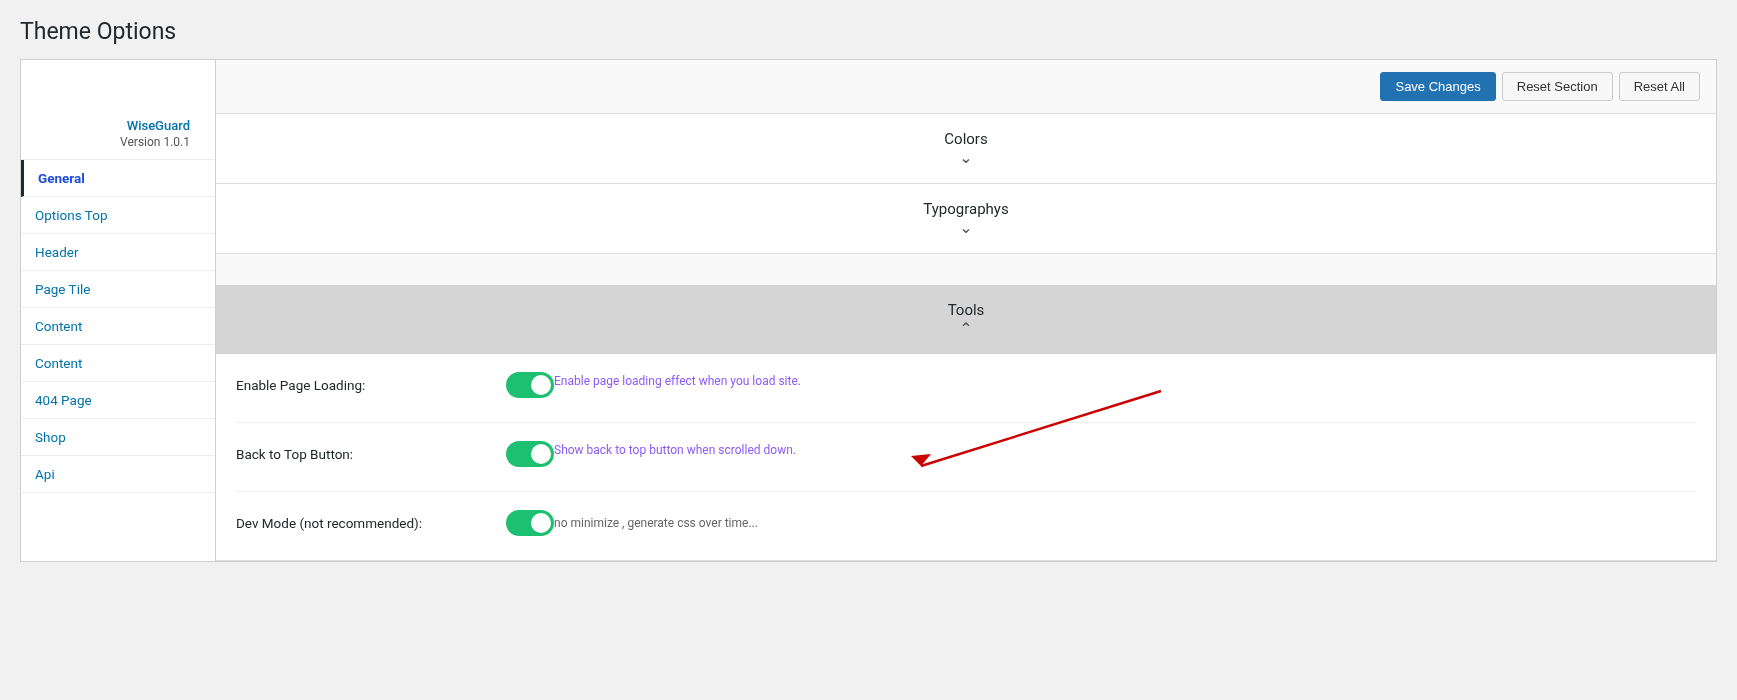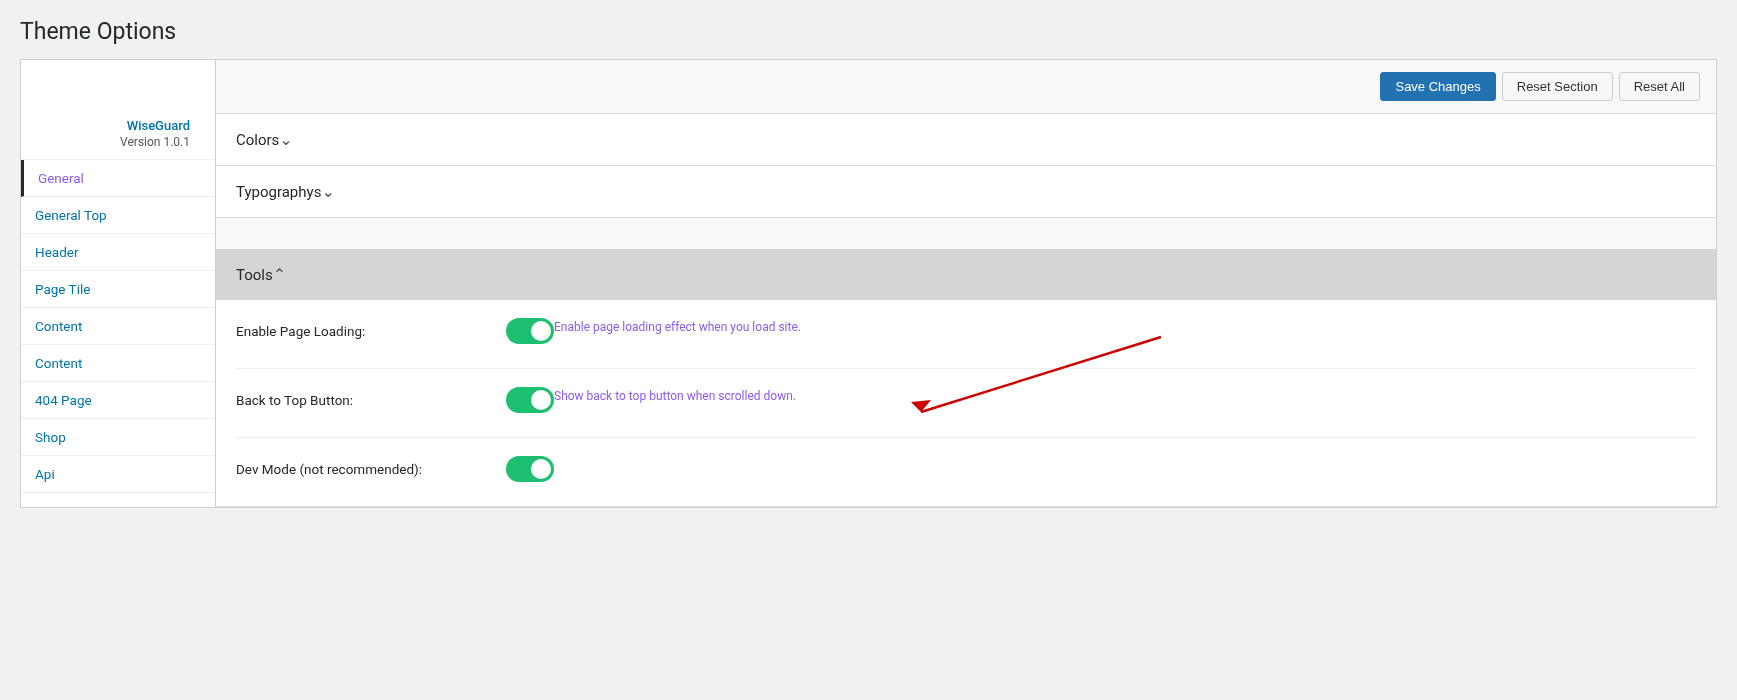--- a/index.html
+++ b/index.html
@@ -60,22 +60,22 @@
     .sidebar-nav li a {
       display: block;
       padding: 10px 14px;
       color: #0073aa;
       text-decoration: none;
       font-size: 13.5px;
       border-bottom: 1px solid #eee;
     }
 
     .sidebar-nav li.active a {
-      color: #8b5cf6;
-      font-weight: 400;
+      color: #1d4ed8;
+      font-weight: 700;
       border-left: 3px solid #23282d;
       background: #fff;
     }
 
     
     .content-area {
       flex: 1;
       border: 1px solid #ccd0d4;
       background: #f9f9f9;
     }
@@ -111,20 +111,21 @@
       background: #fff;
       border-bottom: 1px solid #ddd;
     }
 
     .section-header {
       display: flex;
       align-items: center;
       padding: 16px 20px;
       cursor: pointer;
       background: #fff;
+      flex-direction: column;
     }
 
     .section-header.tools-header {
       background: #d5d5d5;
       margin-top: 31px;
     }
 
     .section-title {
       font-size: 15px;
       font-weight: 400;
@@ -238,21 +239,21 @@
   <div class="sidebar">
     <div class="sidebar-brand">
       <a href="#">WiseGuard</a>
       <span class="version">Version 1.0.1</span>
     </div>
     <ul class="sidebar-nav">
       <li class="active">
         <a href="#">General</a>
       </li>
       <li>
-        <a href="#">General Top</a>
+        <a href="#">Options Top</a>
       </li>
       <li>
         <a href="#">Header</a>
       </li>
       <li>
         <a href="#">Page Tile</a>
       </li>
       <li>
         <a href="#">Content</a>
       </li>
@@ -331,19 +332,20 @@
         </div>
 
         <div class="tool-row">
           <div class="tool-label-row">
             <span class="tool-label">Dev Mode (not recommended):</span>
             <label class="toggle-switch">
               <input type="checkbox" checked="" style="">
               <span class="toggle-slider"></span>
             </label>
           </div>
+          <span class="dev-description">no minimize , generate css over time...</span>
         </div>
 
       </div>
     </div>
 
   </div>
 </div>
 
 </body></html>

